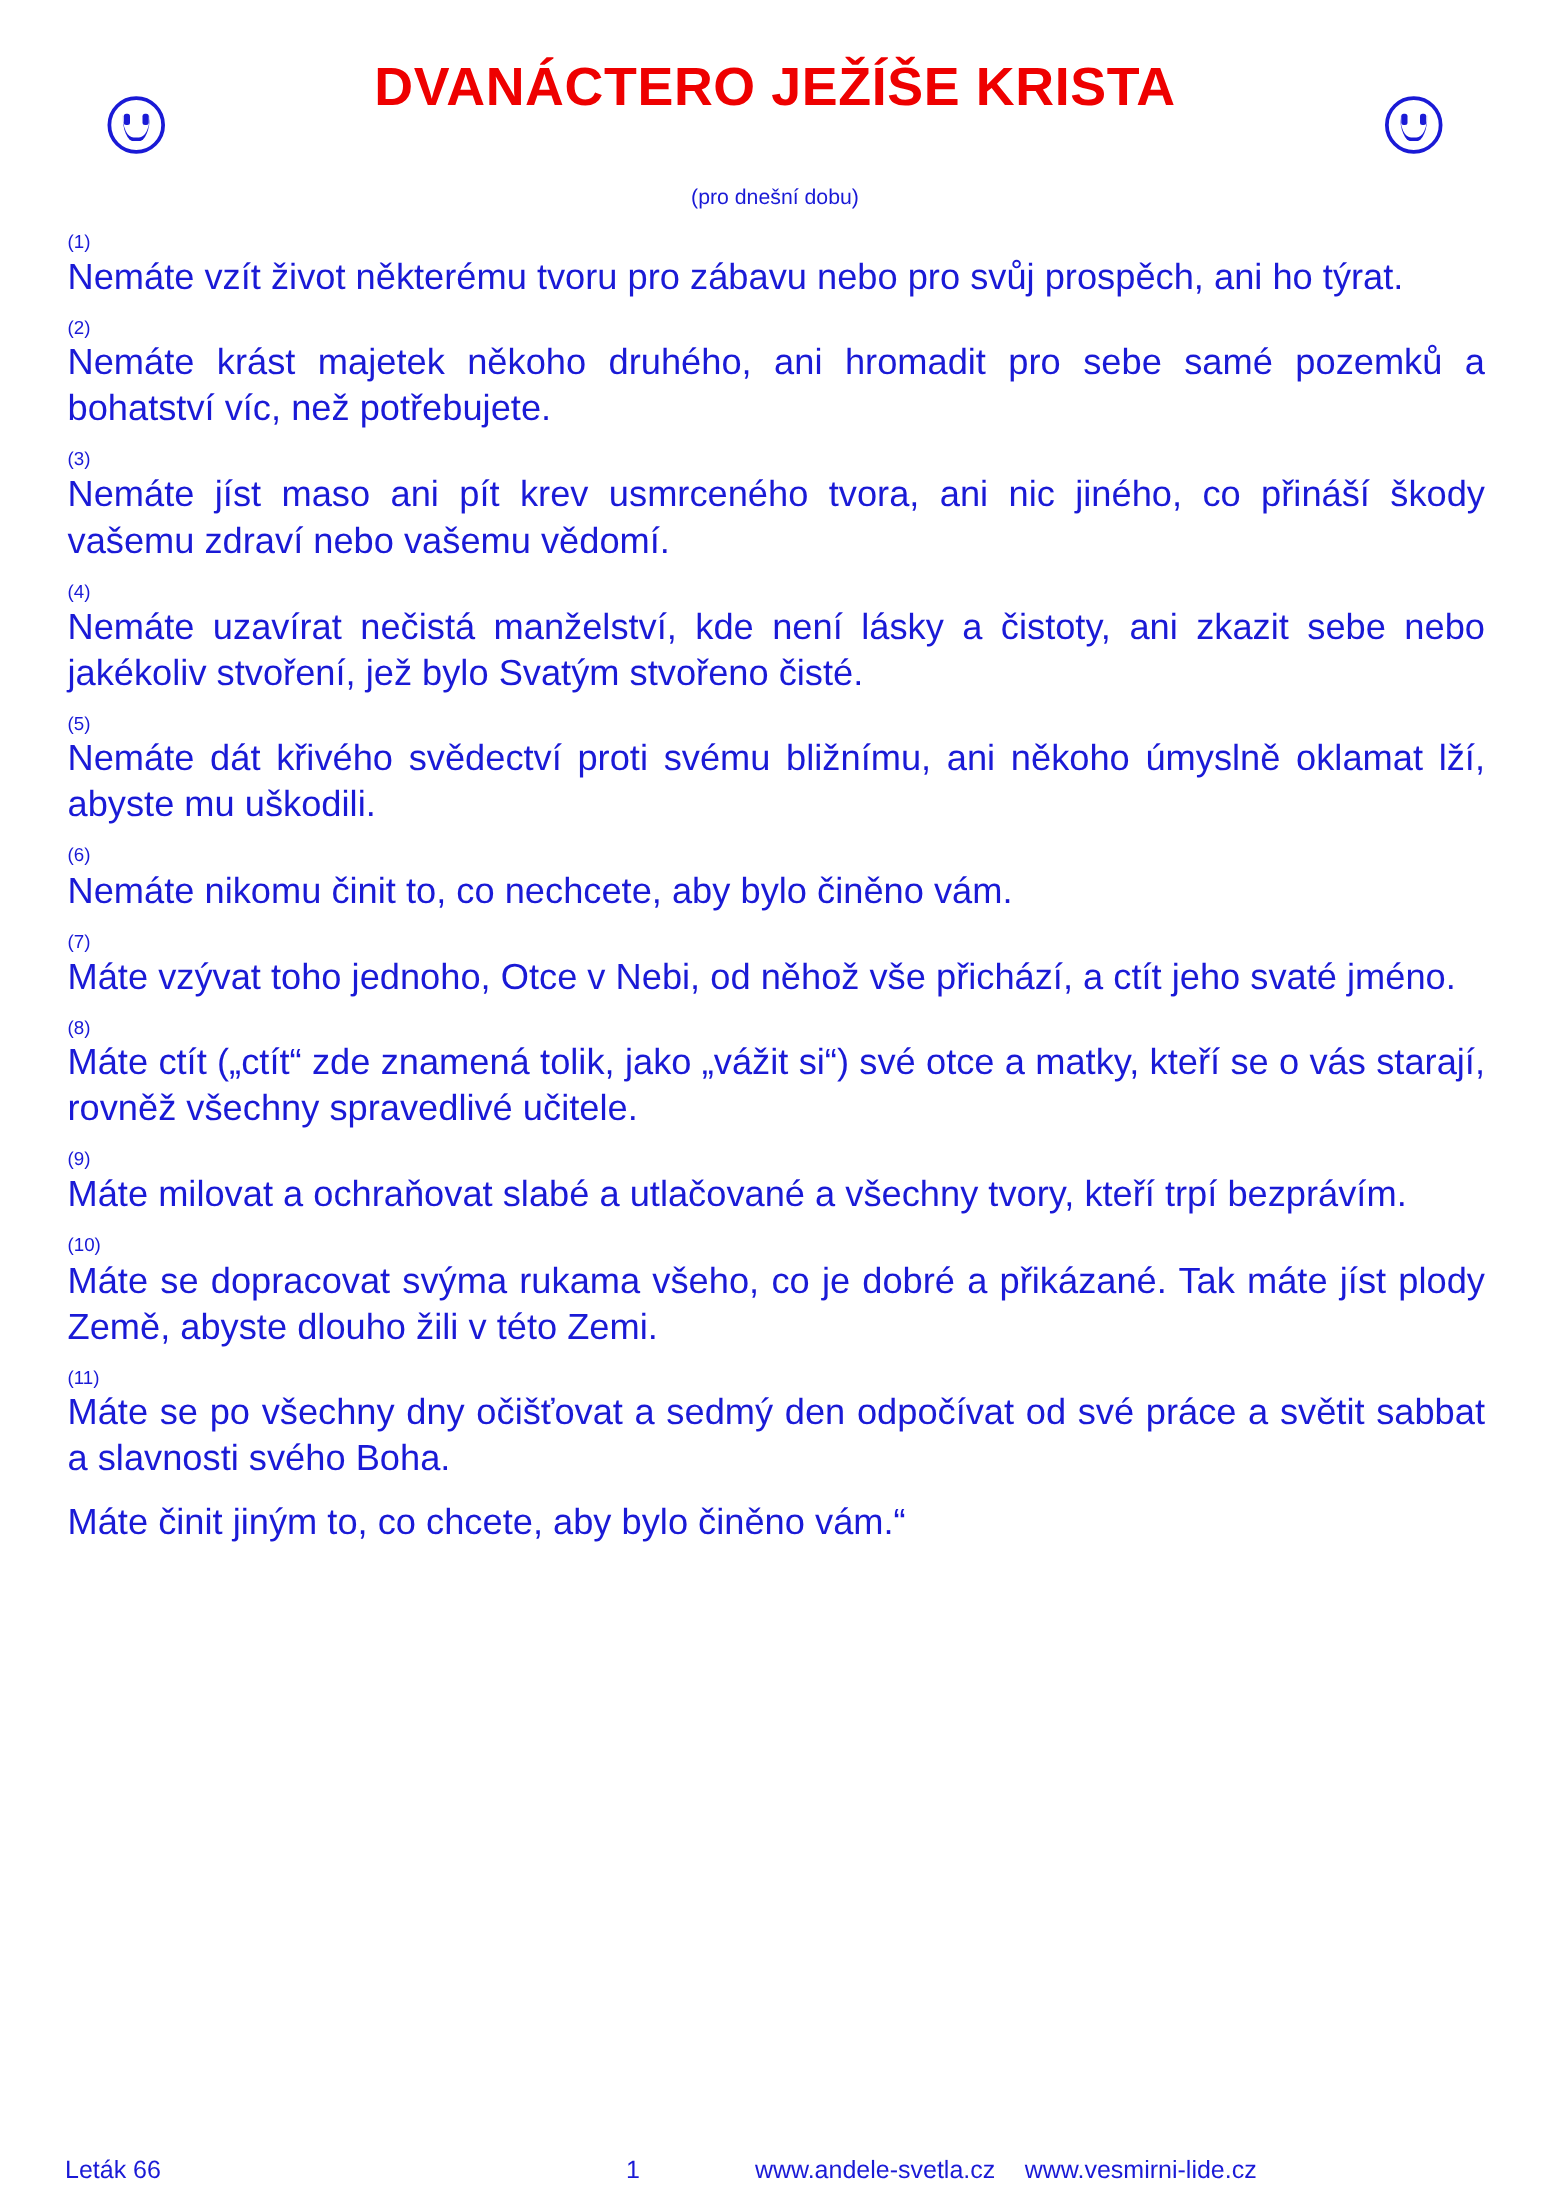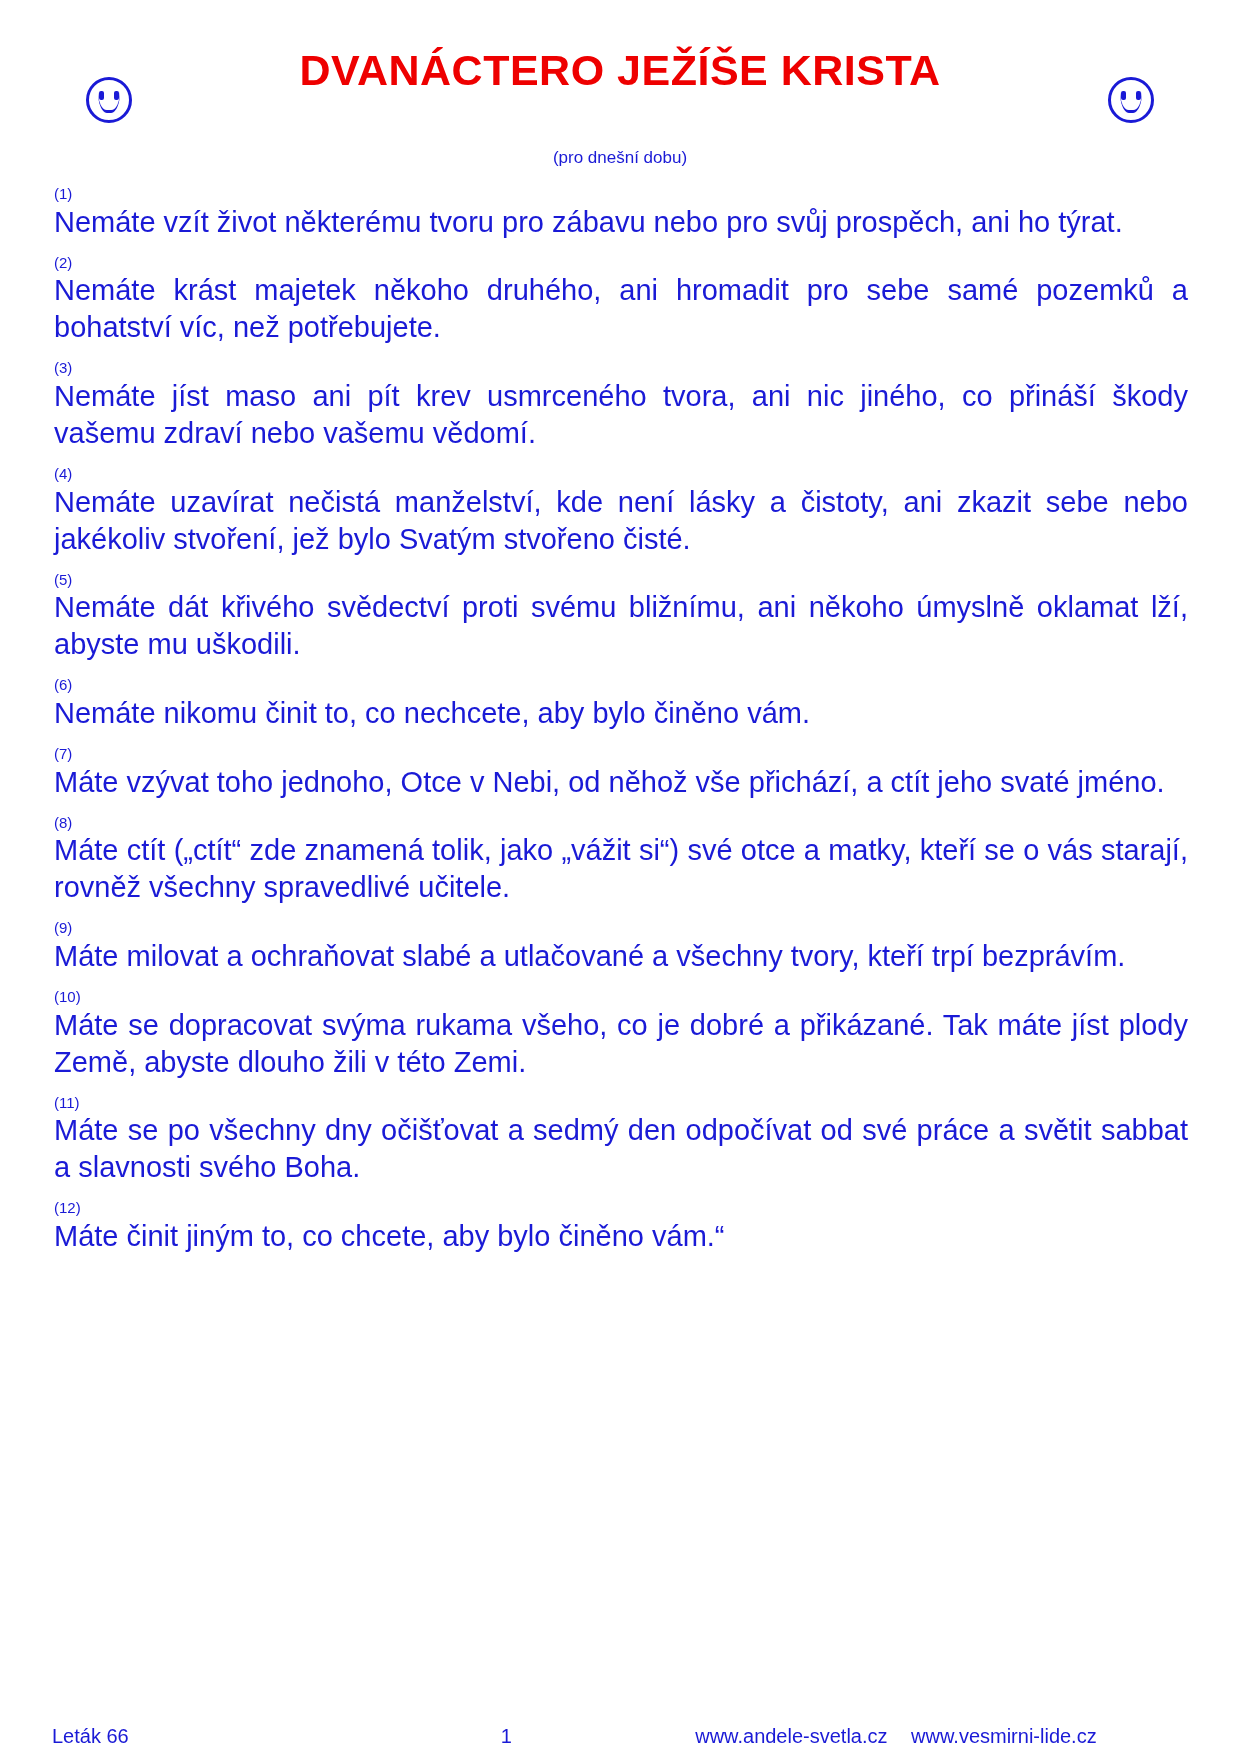--- a/index.html
+++ b/index.html
@@ -129,21 +129,21 @@
     left: 52px;
     right: 52px;
     bottom: 52px;
     display: flex;
     align-items: baseline;
     font-size: 20px;
     color: #1a1ad6;
   }
   .bottom-left  { flex: 0 0 auto; width: 33%; text-align: left; }
   .bottom-mid   { flex: 0 0 auto; width: 14%; text-align: center; }
-  .bottom-right { flex: 1 1 auto; text-align: center; margin-top: 44px; }
+  .bottom-right { flex: 1 1 auto; text-align: left; margin-top: 44px; }
   .bottom-right span { margin-left: 18px; }
 </style>
 </head>
 <body>
 
 <div class="page">
 
   <div class="header">
     <div class="smiley smiley-left">
         <span></span>
@@ -207,21 +207,20 @@
       <div class="item-num">(10)</div>
       <p class="item-text">Máte se dopracovat svýma rukama všeho, co je dobré a přikázané. Tak máte jíst plody Země, abyste dlouho žili v této Zemi.</p>
     </div>
 
     <div class="item">
       <div class="item-num">(11)</div>
       <p class="item-text">Máte se po všechny dny očišťovat a sedmý den odpočívat od své práce a světit sabbat a slavnosti svého Boha.</p>
     </div>
 
     <div class="item">
-      <div class="item-num">(12)</div>
       <p class="item-text no-justify">Máte činit jiným to, co chcete, aby bylo činěno vám.“</p>
     </div>
 
   </div>
 
   <div class="source">
   </div>
 
   <div class="bottom-bar">
     <div class="bottom-left">Leták  66</div>

